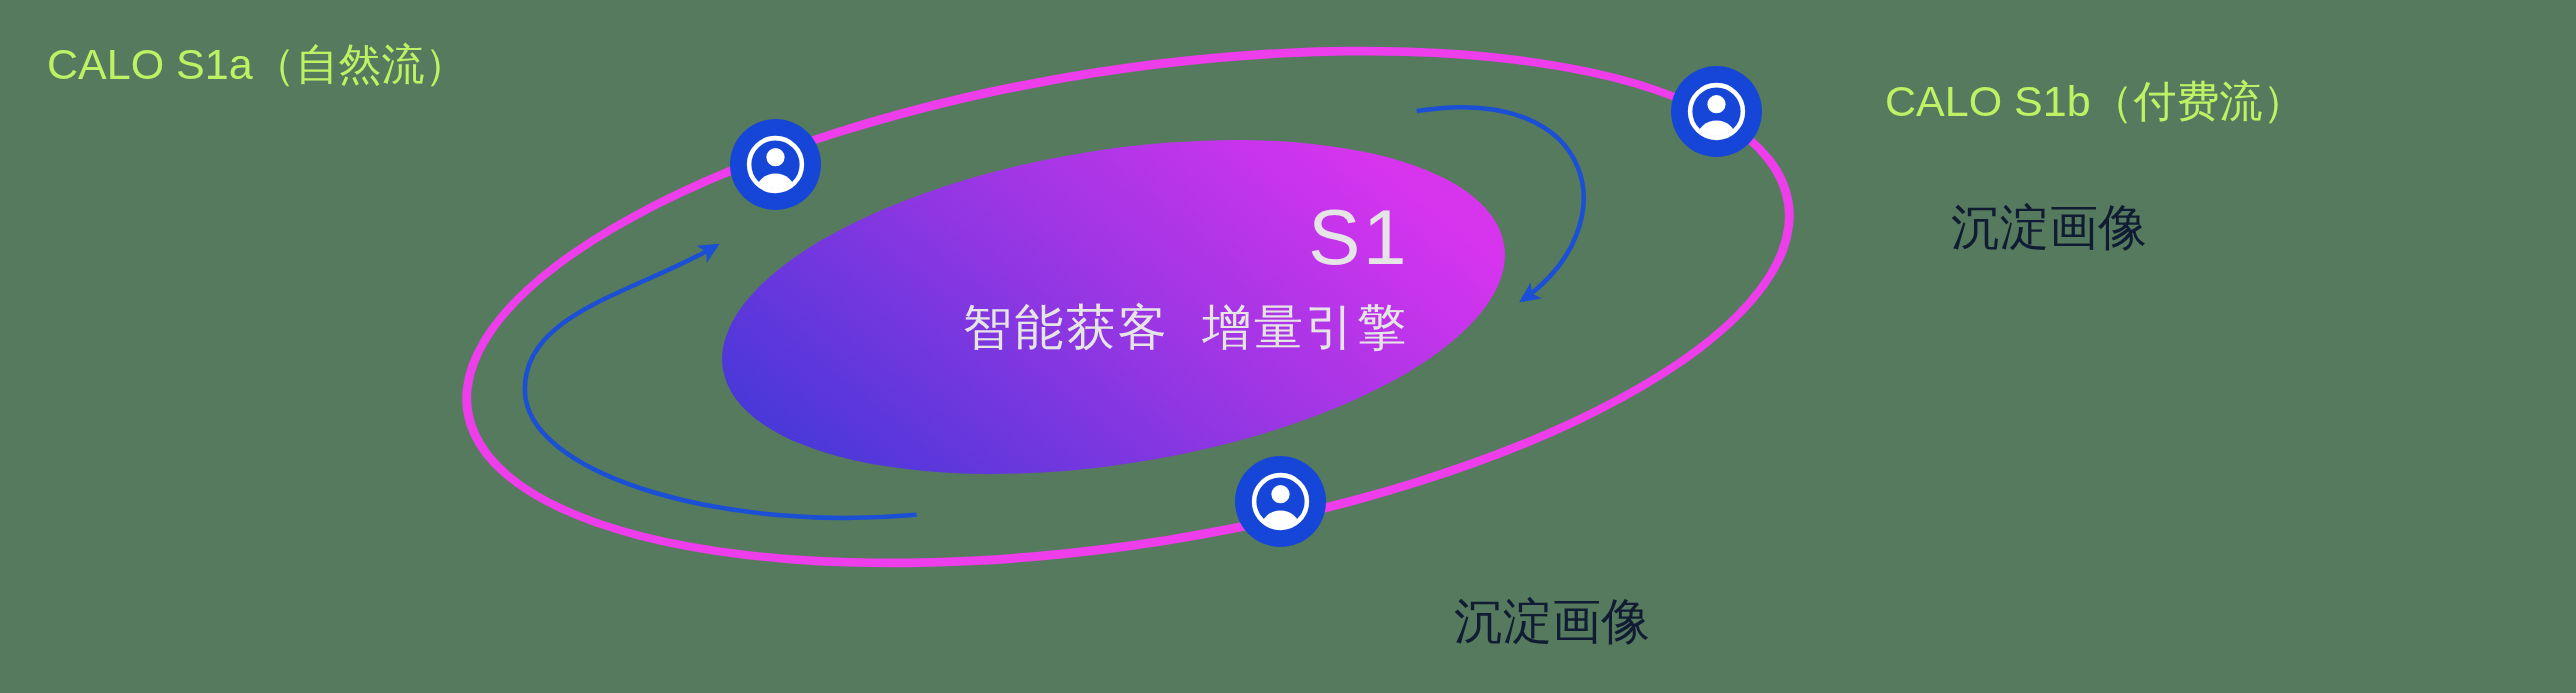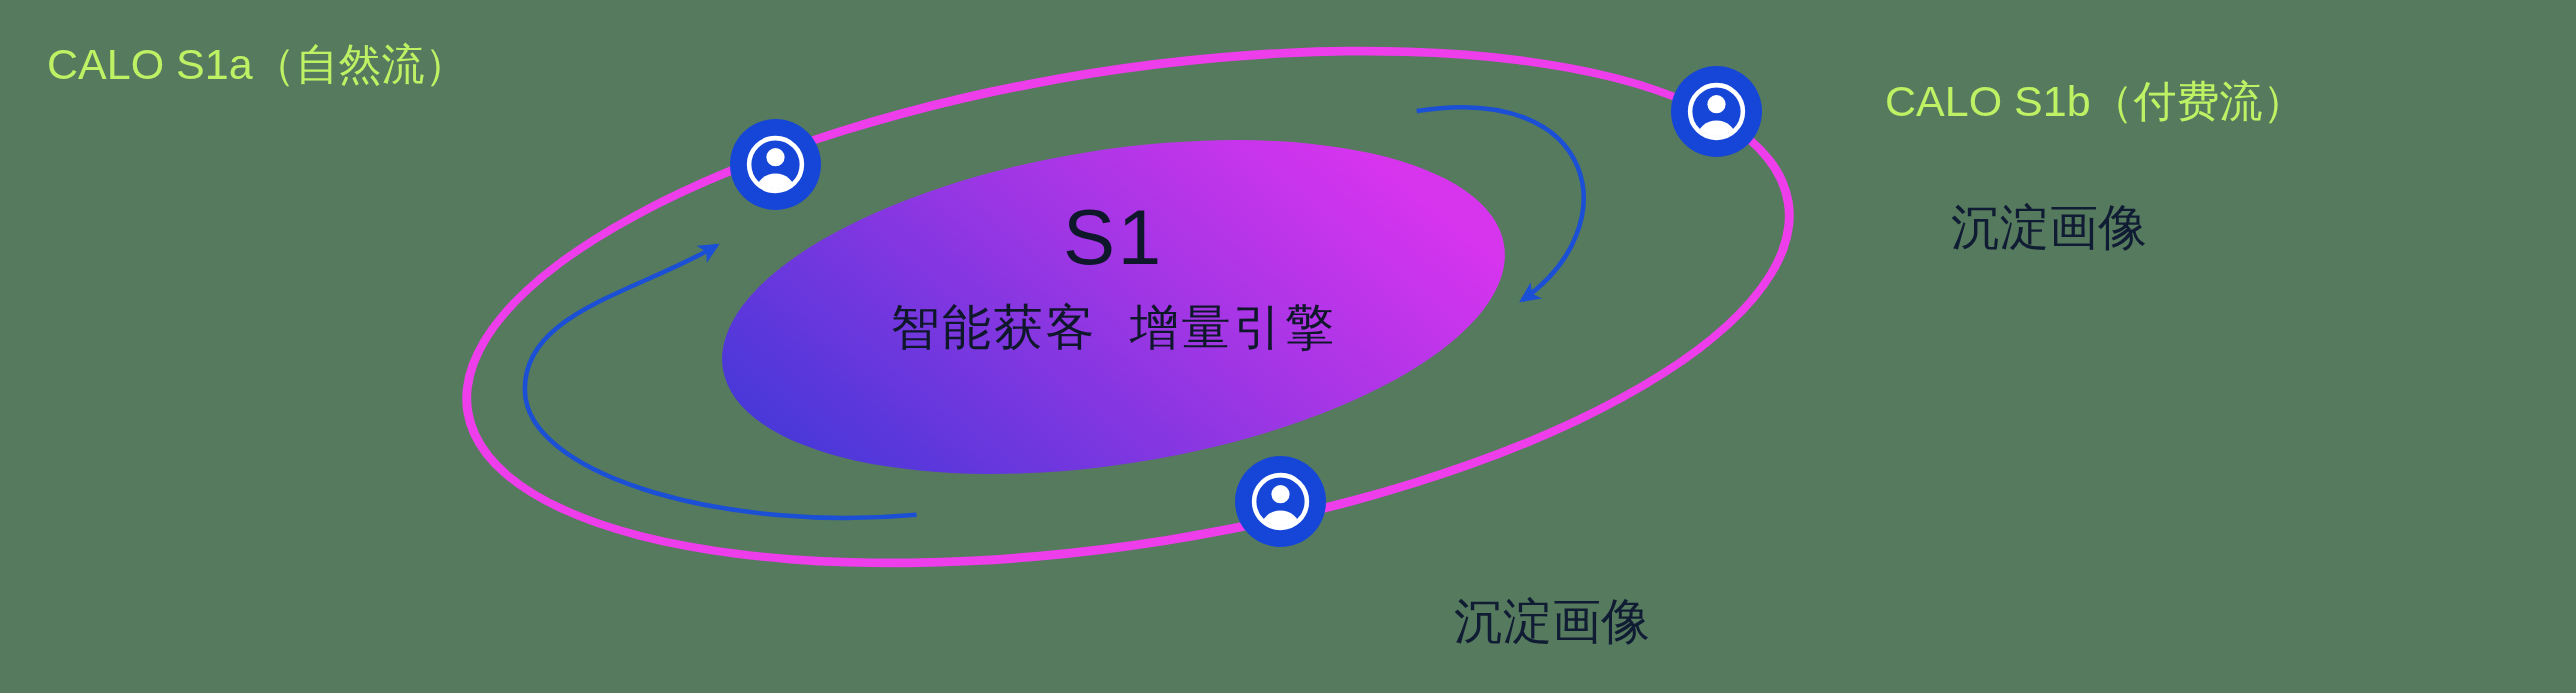--- a/index.html
+++ b/index.html
@@ -33,22 +33,22 @@
     width:791px; height:314px;
     border-radius:50%;
     transform:rotate(-9deg);
     background:linear-gradient(48deg, #4338d8 8%, #9c36e4 52%, #d734ee 85%);
   }
 
   .core-text {
     position:absolute;
     left:818px; top:195px;
     width:591px;
-    text-align:center;
-    color:#0f172a;
+    text-align:right;
+    color:#e5e5e5;
   }
   .core-title { font-size:78px; font-weight:500; letter-spacing:2.7px; line-height:1.1; }
   .core-subtitle { font-size:49px; font-weight:400; margin-top:14px; letter-spacing:2.7px; white-space:pre; }
 
   
   .node-icon { position:absolute; width:91px; height:91px; }
   .node-icon svg { display:block; width:100%; height:100%; }
   #icon-s1a { left:730px; top:119px; }
   #icon-s1b { left:1671px; top:66px; }
   #icon-s1c { left:1235px; top:456px; }

